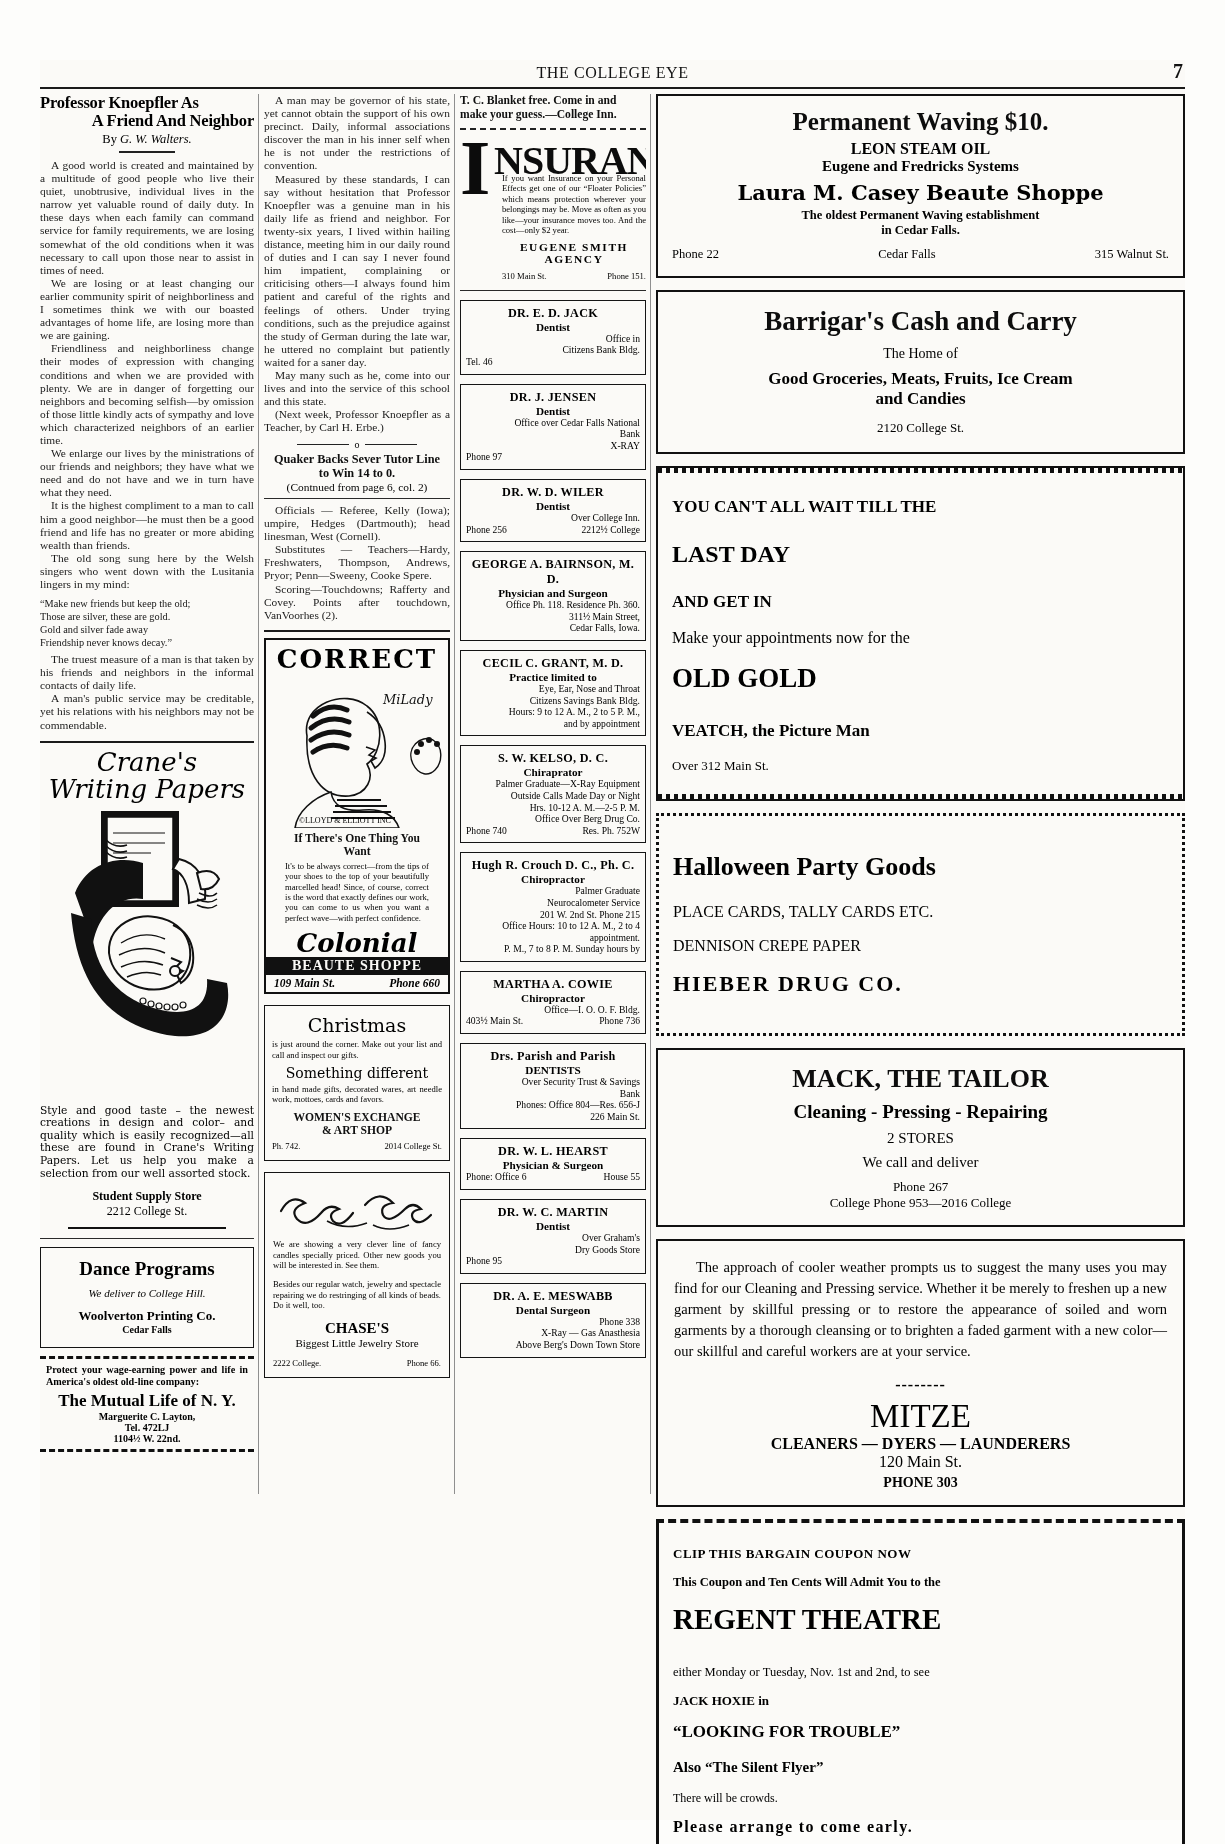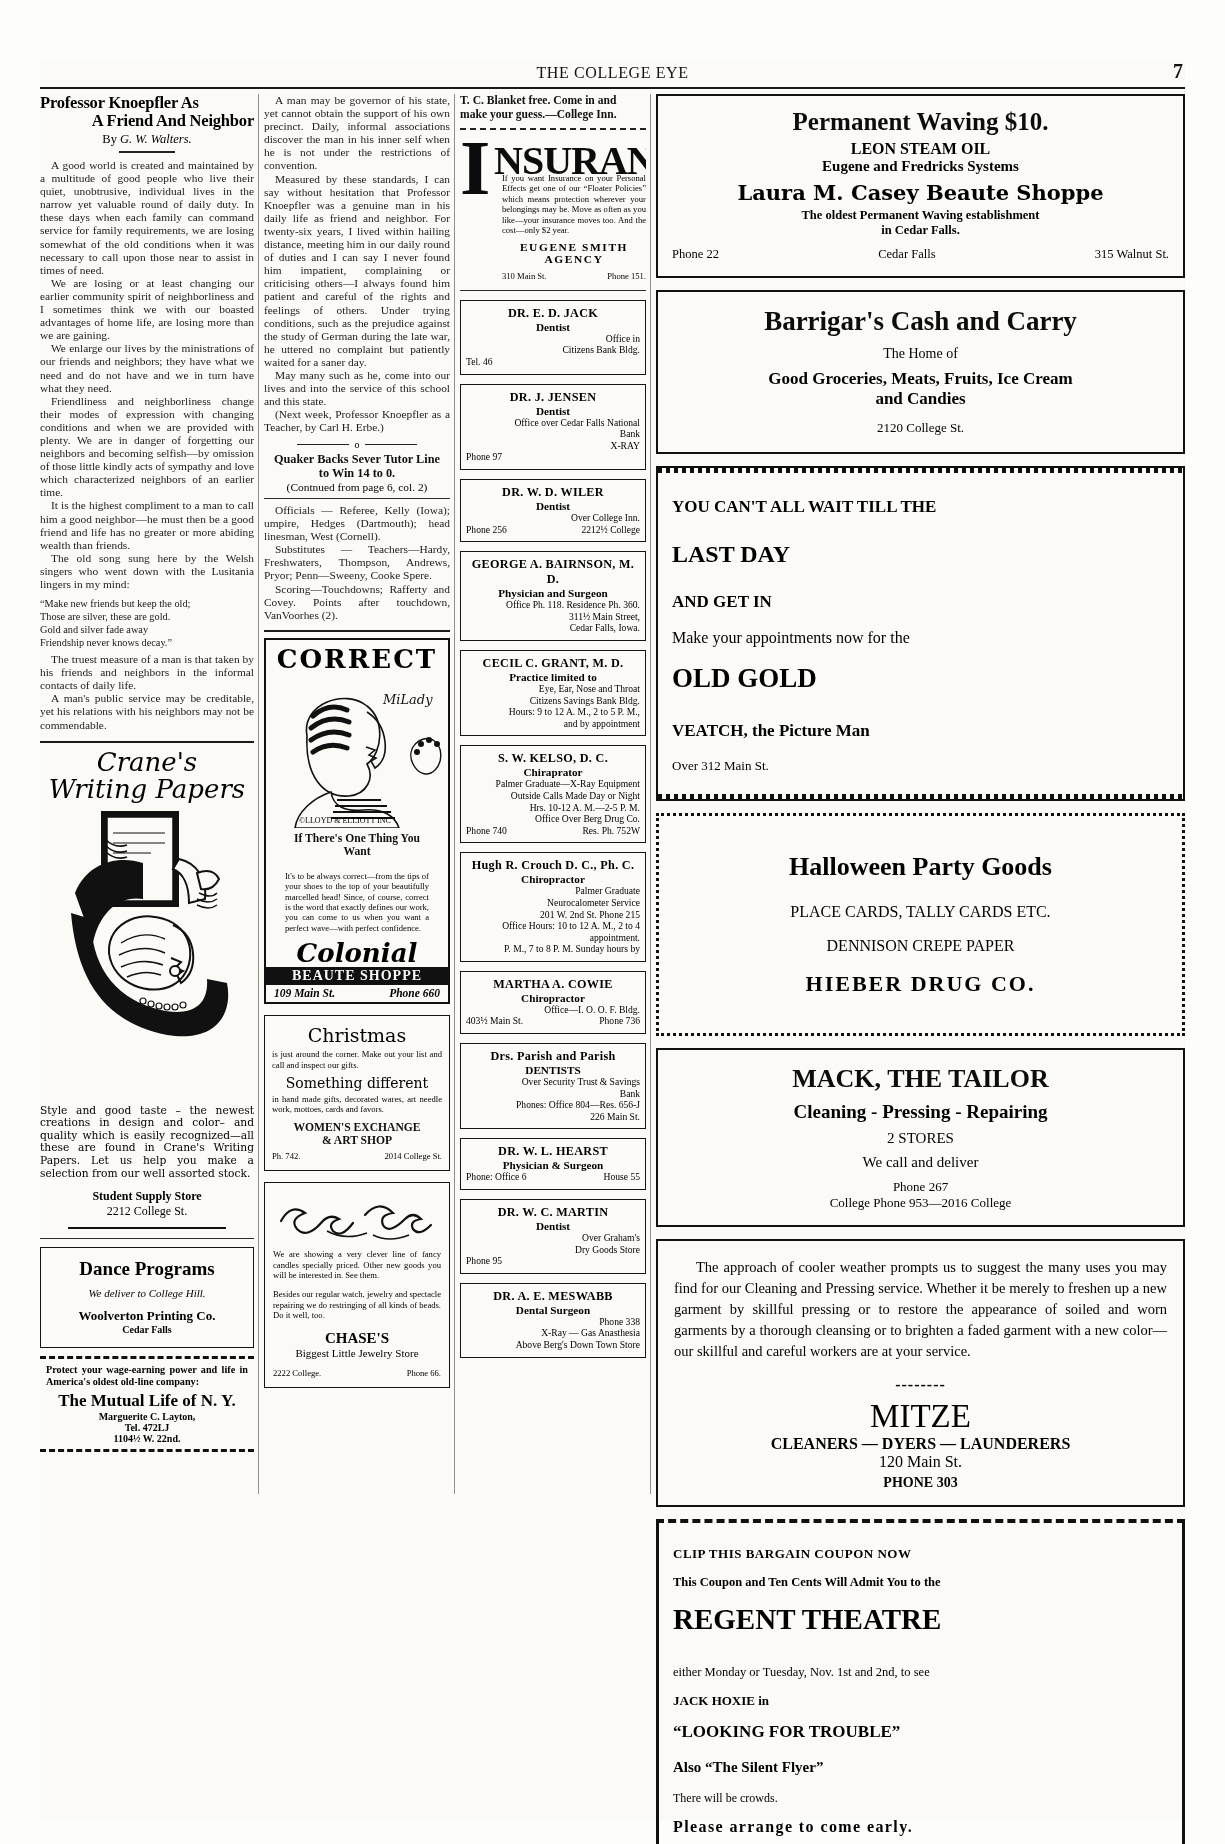--- a/index.html
+++ b/index.html
@@ -74,21 +74,21 @@
   
   .zig{
     border:2px solid #111;box-sizing:border-box;margin-bottom:12px;padding:12px;
     background:
       repeating-linear-gradient(90deg,#111 0 4px,transparent 4px 8px) top/100% 5px no-repeat,
       repeating-linear-gradient(90deg,#111 0 4px,transparent 4px 8px) bottom/100% 5px no-repeat,
       #fbfaf7;
     border-color:#111;
   }
   .dotted-ad{
-    border:3px dotted #111;box-sizing:border-box;margin-bottom:12px;padding:12px;text-align:center;
+    border:3px dotted #111;box-sizing:border-box;margin-bottom:12px;padding:12px;
   }
   .dash-ad{
     border-top:4px dashed #111;border-bottom:4px dashed #111;
     border-left:2px solid #111;border-right:2px solid #111;
     box-sizing:border-box;margin-bottom:12px;padding:12px;
   }
 
   
   .illus{display:block;margin:0 auto;}
 
@@ -126,22 +126,22 @@
         <div class="l2">A Friend And Neighbor</div>
       </div>
       <div class="byline">
         <span>By </span><i>G. W. Walters.</i>
       </div>
       <div class="dash-rule"></div>
 
       <div class="body-txt">
         <p>A good world is created and maintained by a multitude of good people who live their quiet, unobtrusive, individual lives in the narrow yet valuable round of daily duty. In these days when each family can command service for family requirements, we are losing somewhat of the old conditions when it was necessary to call upon those near to assist in times of need.</p>
         <p>We are losing or at least changing our earlier community spirit of neighborliness and I sometimes think we with our boasted advantages of home life, are losing more than we are gaining.</p>
+        <p>Friendliness and neighborliness change their modes of expression with changing conditions and when we are provided with plenty. We are in danger of forgetting our neighbors and becoming selfish—by omission of those little kindly acts of sympathy and love which characterized neighbors of an earlier time.</p>
         <p>We enlarge our lives by the ministrations of our friends and neighbors; they have what we need and do not have and we in turn have what they need.</p>
-        <p>Friendliness and neighborliness change their modes of expression with changing conditions and when we are provided with plenty. We are in danger of forgetting our neighbors and becoming selfish—by omission of those little kindly acts of sympathy and love which characterized neighbors of an earlier time.</p>
         <p>It is the highest compliment to a man to call him a good neighbor—he must then be a good friend and life has no greater or more abiding wealth than friends.</p>
         <p>The old song sung here by the Welsh singers who went down with the Lusitania lingers in my mind:</p>
       </div>
 
       <div class="verse">
         <div>“Make new friends but keep the old;</div>
         <div>Those are silver, these are gold.</div>
         <div>Gold and silver fade away</div>
         <div>Friendship never knows decay.”</div>
       </div>
@@ -300,21 +300,21 @@
 
               <text x="112" y="26" font-family="DejaVu Serif, serif" font-size="13" font-style="italic" fill="#111">MiLady</text>
             </svg>
             <div class="xtiny" style="position:absolute;left:28px;bottom:2px;">©LLOYD &amp; ELLIOTT INC</div>
           </div>
 
           <div class="hl ctr" style="font-size:11.6px;margin-top:4px;">
             <div>If There's One Thing You</div>
             <div>Want</div>
           </div>
-          <div class="tiny" style="text-align:justify;margin-top:13px;padding:0 14px;">It's to be always correct—from the tips of your shoes to the top of your beautifully marcelled head! Since, of course, correct is the word that exactly defines our work, you can come to us when you want a perfect wave—with perfect confidence.</div>
+          <div class="tiny" style="text-align:justify;margin-top:3px;padding:0 14px;">It's to be always correct—from the tips of your shoes to the top of your beautifully marcelled head! Since, of course, correct is the word that exactly defines our work, you can come to us when you want a perfect wave—with perfect confidence.</div>
 
           <div class="sgn" style="font-size:26px;font-style:italic;font-weight:bold;text-align:center;margin-top:6px;line-height:28px;">Colonial</div>
         </div>
         <div style="background:#111;color:#fbfaf7;font-weight:bold;font-size:14px;letter-spacing:1px;text-align:center;padding:1px 0;">BEAUTE SHOPPE</div>
         <div style="display:flex;justify-content:space-between;padding:2px 8px 3px;font-style:italic;font-weight:bold;font-size:11.5px;">
           <span>109 Main St.</span>
           <span>Phone 660</span>
         </div>
       </div>
 

